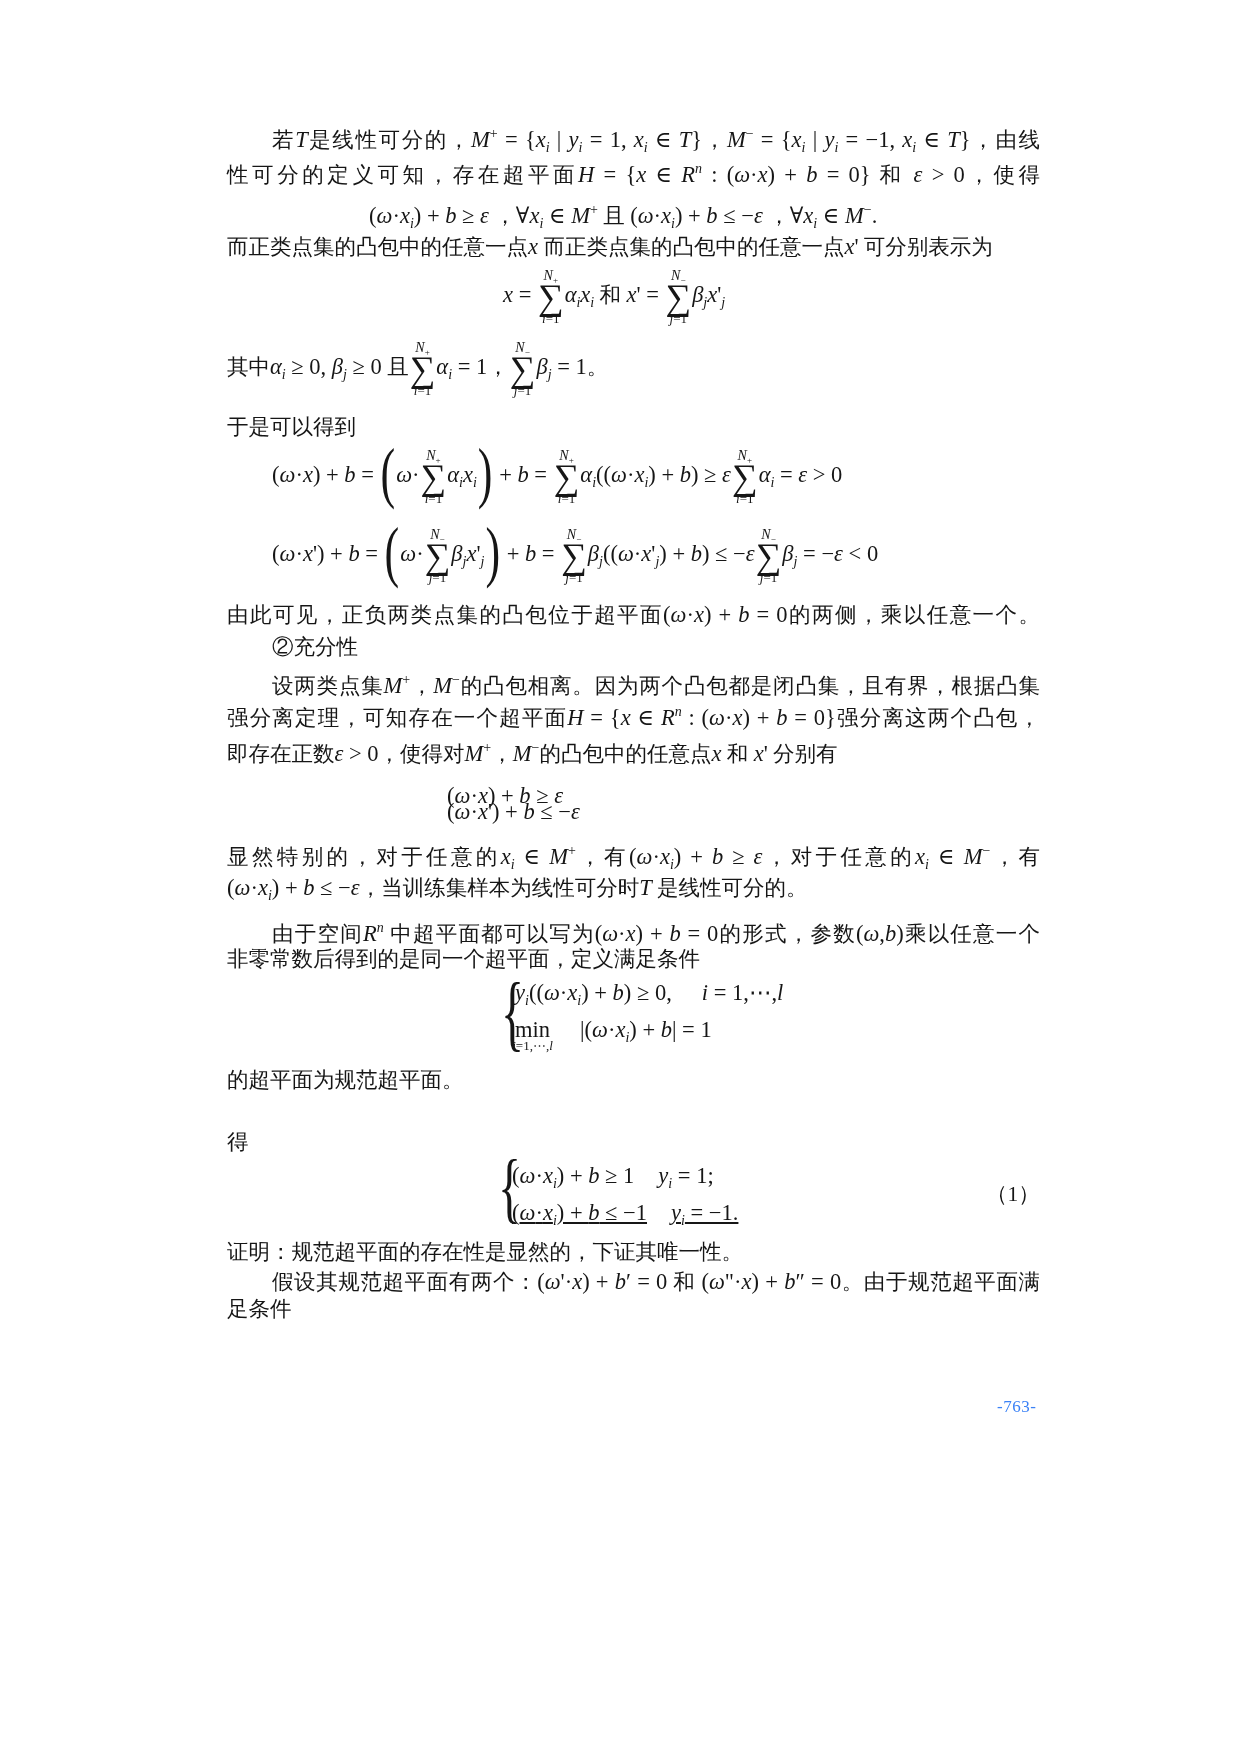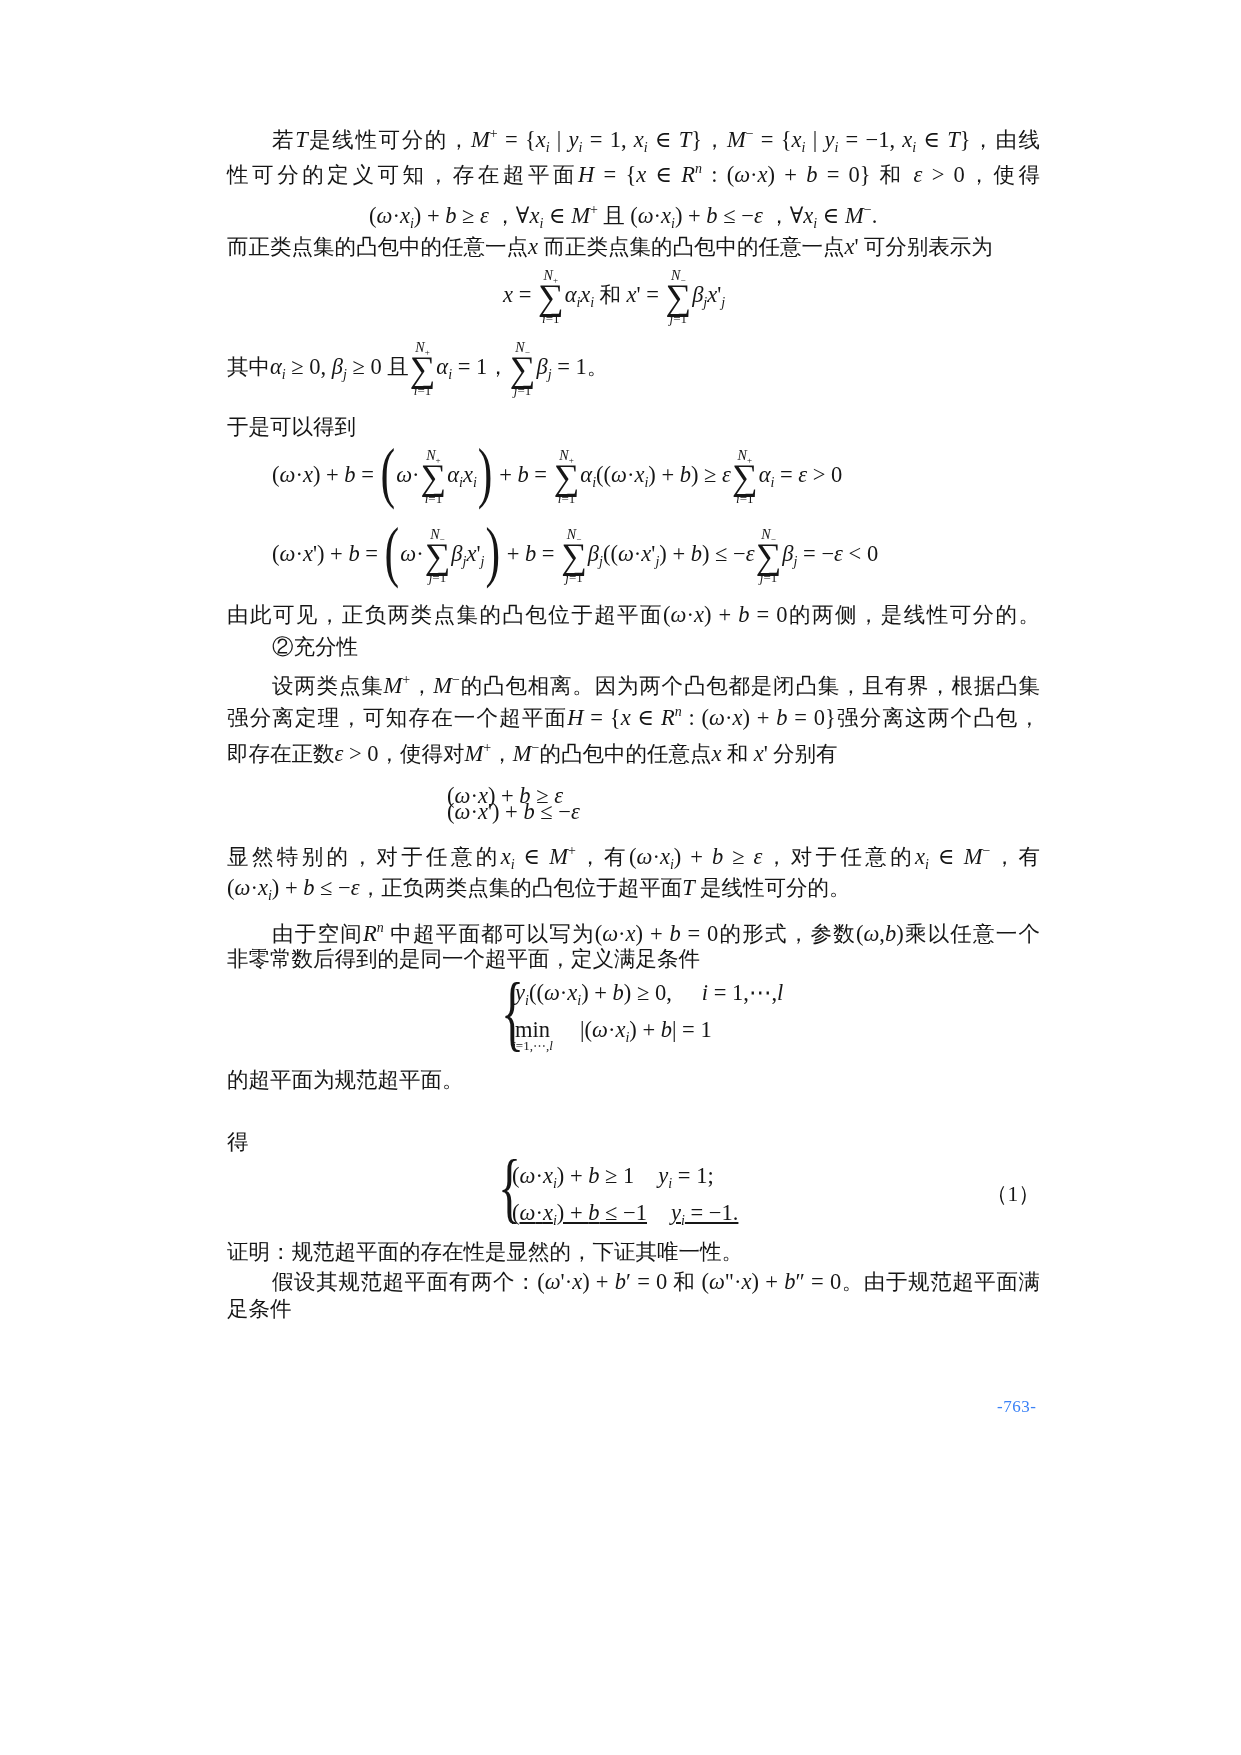--- a/index.html
+++ b/index.html
@@ -98,36 +98,36 @@
           <span class="up"><span class="ui">N</span><span class="us">−</span></span>
           <span class="sig">∑</span>
           <span class="lo"><span class="li">j</span><span class="lr">=1</span></span>
         </span><span class="v">β</span><span class="sb">j</span><span class="r">((</span><span class="v">ω</span><span class="r">·</span><span class="v">x</span><span class="r">'</span><span class="sb">j</span><span class="r">) + </span><span class="v">b</span><span class="r">) ≤ −</span><span class="v">ε</span><span class="sum">
           <span class="up"><span class="ui">N</span><span class="us">−</span></span>
           <span class="sig">∑</span>
           <span class="lo"><span class="li">j</span><span class="lr">=1</span></span>
         </span><span class="v">β</span><span class="sb">j</span><span class="r"> = −</span><span class="v">ε</span><span class="r"> &lt; 0</span></span>
     </div>
 
-<div class="ln j" style="left:227px;top:600px;width:813px;"><span class="zh">由此可见，正负两类点集的凸包位于超平面</span><span class="r">(</span><span class="v">ω</span><span class="r">·</span><span class="v">x</span><span class="r">) + </span><span class="v">b</span><span class="r"> = 0</span><span class="zh">的两侧，是线性可分的。</span></div>
+<div class="ln j" style="left:227px;top:600px;width:813px;"><span class="zh">由此可见，正负两类点集的凸包位于超平面</span><span class="r">(</span><span class="v">ω</span><span class="r">·</span><span class="v">x</span><span class="r">) + </span><span class="v">b</span><span class="r"> = 0</span><span class="zh">的两侧，乘以任意一个。</span></div>
 
 <div class="ln" style="left:272px;top:632px;"><span class="zh">②充分性</span></div>
 
 <div class="ln j" style="left:272px;top:665px;width:768px;"><span class="zh">设两类点集</span><span class="v">M</span><span class="sp">+</span><span class="zh">，</span><span class="v">M</span><span class="sp">−</span><span class="zh">的凸包相离。因为两个凸包都是闭凸集，且有界，根据凸集</span></div>
 
 <div class="ln j" style="left:227px;top:697px;width:813px;"><span class="zh">强分离定理，可知存在一个超平面</span><span class="v">H</span><span class="r"> = {</span><span class="v">x</span><span class="r"> ∈ </span><span class="v">R</span><span class="sp it">n</span><span class="r"> : (</span><span class="v">ω</span><span class="r">·</span><span class="v">x</span><span class="r">) + </span><span class="v">b</span><span class="r"> = 0}</span><span class="zh">强分离这两个凸包，</span></div>
 
 <div class="ln" style="left:227px;top:733px;"><span class="zh">即存在正数</span><span class="v">ε</span><span class="r"> &gt; 0</span><span class="zh">，使得对</span><span class="v">M</span><span class="sp">+</span><span class="zh">，</span><span class="v">M</span><span class="sp">−</span><span class="zh">的凸包中的任意点</span><span class="v">x</span><span class="zh"> 和 </span><span class="v">x</span><span class="r">'</span><span class="zh"> 分别有</span></div>
 
 <div class="ln" style="left:447px;top:765px;margin-top:16px;"><span class="r">(</span><span class="v">ω</span><span class="r">·</span><span class="v">x</span><span class="r">) + </span><span class="v">b</span><span class="r"> ≥ </span><span class="v">ε</span></div>
 <div class="ln" style="left:447px;top:797px;"><span class="r">(</span><span class="v">ω</span><span class="r">·</span><span class="v">x</span><span class="r">') + </span><span class="v">b</span><span class="r"> ≤ −</span><span class="v">ε</span></div>
 
 <div class="ln j" style="left:227px;top:836px;width:813px;"><span class="zh">显然特别的，对于任意的</span><span class="v">x</span><span class="sb">i</span><span class="r"> ∈ </span><span class="v">M</span><span class="sp">+</span><span class="zh">，有</span><span class="r">(</span><span class="v">ω</span><span class="r">·</span><span class="v">x</span><span class="sb">i</span><span class="r">) + </span><span class="v">b</span><span class="r"> ≥ </span><span class="v">ε</span><span class="zh">，对于任意的</span><span class="v">x</span><span class="sb">i</span><span class="r"> ∈ </span><span class="v">M</span><span class="sp">−</span><span class="zh">，有</span></div>
 
-<div class="ln" style="left:227px;top:873px;"><span class="r">(</span><span class="v">ω</span><span class="r">·</span><span class="v">x</span><span class="sb">i</span><span class="r">) + </span><span class="v">b</span><span class="r"> ≤ −</span><span class="v">ε</span><span class="zh">，正负两类点集的凸包位于超平面</span><span class="v">T</span><span class="zh"> 是线性可分的。</span></div>
+<div class="ln" style="left:227px;top:873px;"><span class="r">(</span><span class="v">ω</span><span class="r">·</span><span class="v">x</span><span class="sb">i</span><span class="r">) + </span><span class="v">b</span><span class="r"> ≤ −</span><span class="v">ε</span><span class="zh">，当训练集样本为线性可分时</span><span class="v">T</span><span class="zh"> 是线性可分的。</span></div>
 
 <div class="ln j" style="left:272px;top:913px;width:768px;"><span class="zh">由于空间</span><span class="v">R</span><span class="sp it">n</span><span class="zh"> 中超平面都可以写为</span><span class="r">(</span><span class="v">ω</span><span class="r">·</span><span class="v">x</span><span class="r">) + </span><span class="v">b</span><span class="r"> = 0</span><span class="zh">的形式，参数</span><span class="r">(</span><span class="v">ω</span><span class="r">,</span><span class="v">b</span><span class="r">)</span><span class="zh">乘以任意一个</span></div>
 
 <div class="ln" style="left:227px;top:944px;"><span class="zh">非零常数后得到的是同一个超平面，定义满足条件</span></div>
 
 <div class="brace" style="left:501px;top:989px;">{</div>
 <div class="ln" style="left:515px;top:978px;"><span class="v">y</span><span class="sb">i</span><span class="r">((</span><span class="v">ω</span><span class="r">·</span><span class="v">x</span><span class="sb">i</span><span class="r">) + </span><span class="v">b</span><span class="r">) ≥ 0,</span><span class="gap"></span><span class="v">i</span><span class="r"> = 1,⋯,</span><span class="v">l</span></div>
 <div class="ln" style="left:515px;top:1015px;"><span class="minop"><span class="r">min</span><span class="under"><span class="v">i</span><span class="r">=1,⋯,</span><span class="v">l</span></span></span><span class="gap"></span><span class="r">|(</span><span class="v">ω</span><span class="r">·</span><span class="v">x</span><span class="sb">i</span><span class="r">) + </span><span class="v">b</span><span class="r">| = 1</span></div>
 
 <div class="ln" style="left:227px;top:1065px;"><span class="zh">的超平面为规范超平面。</span></div>

